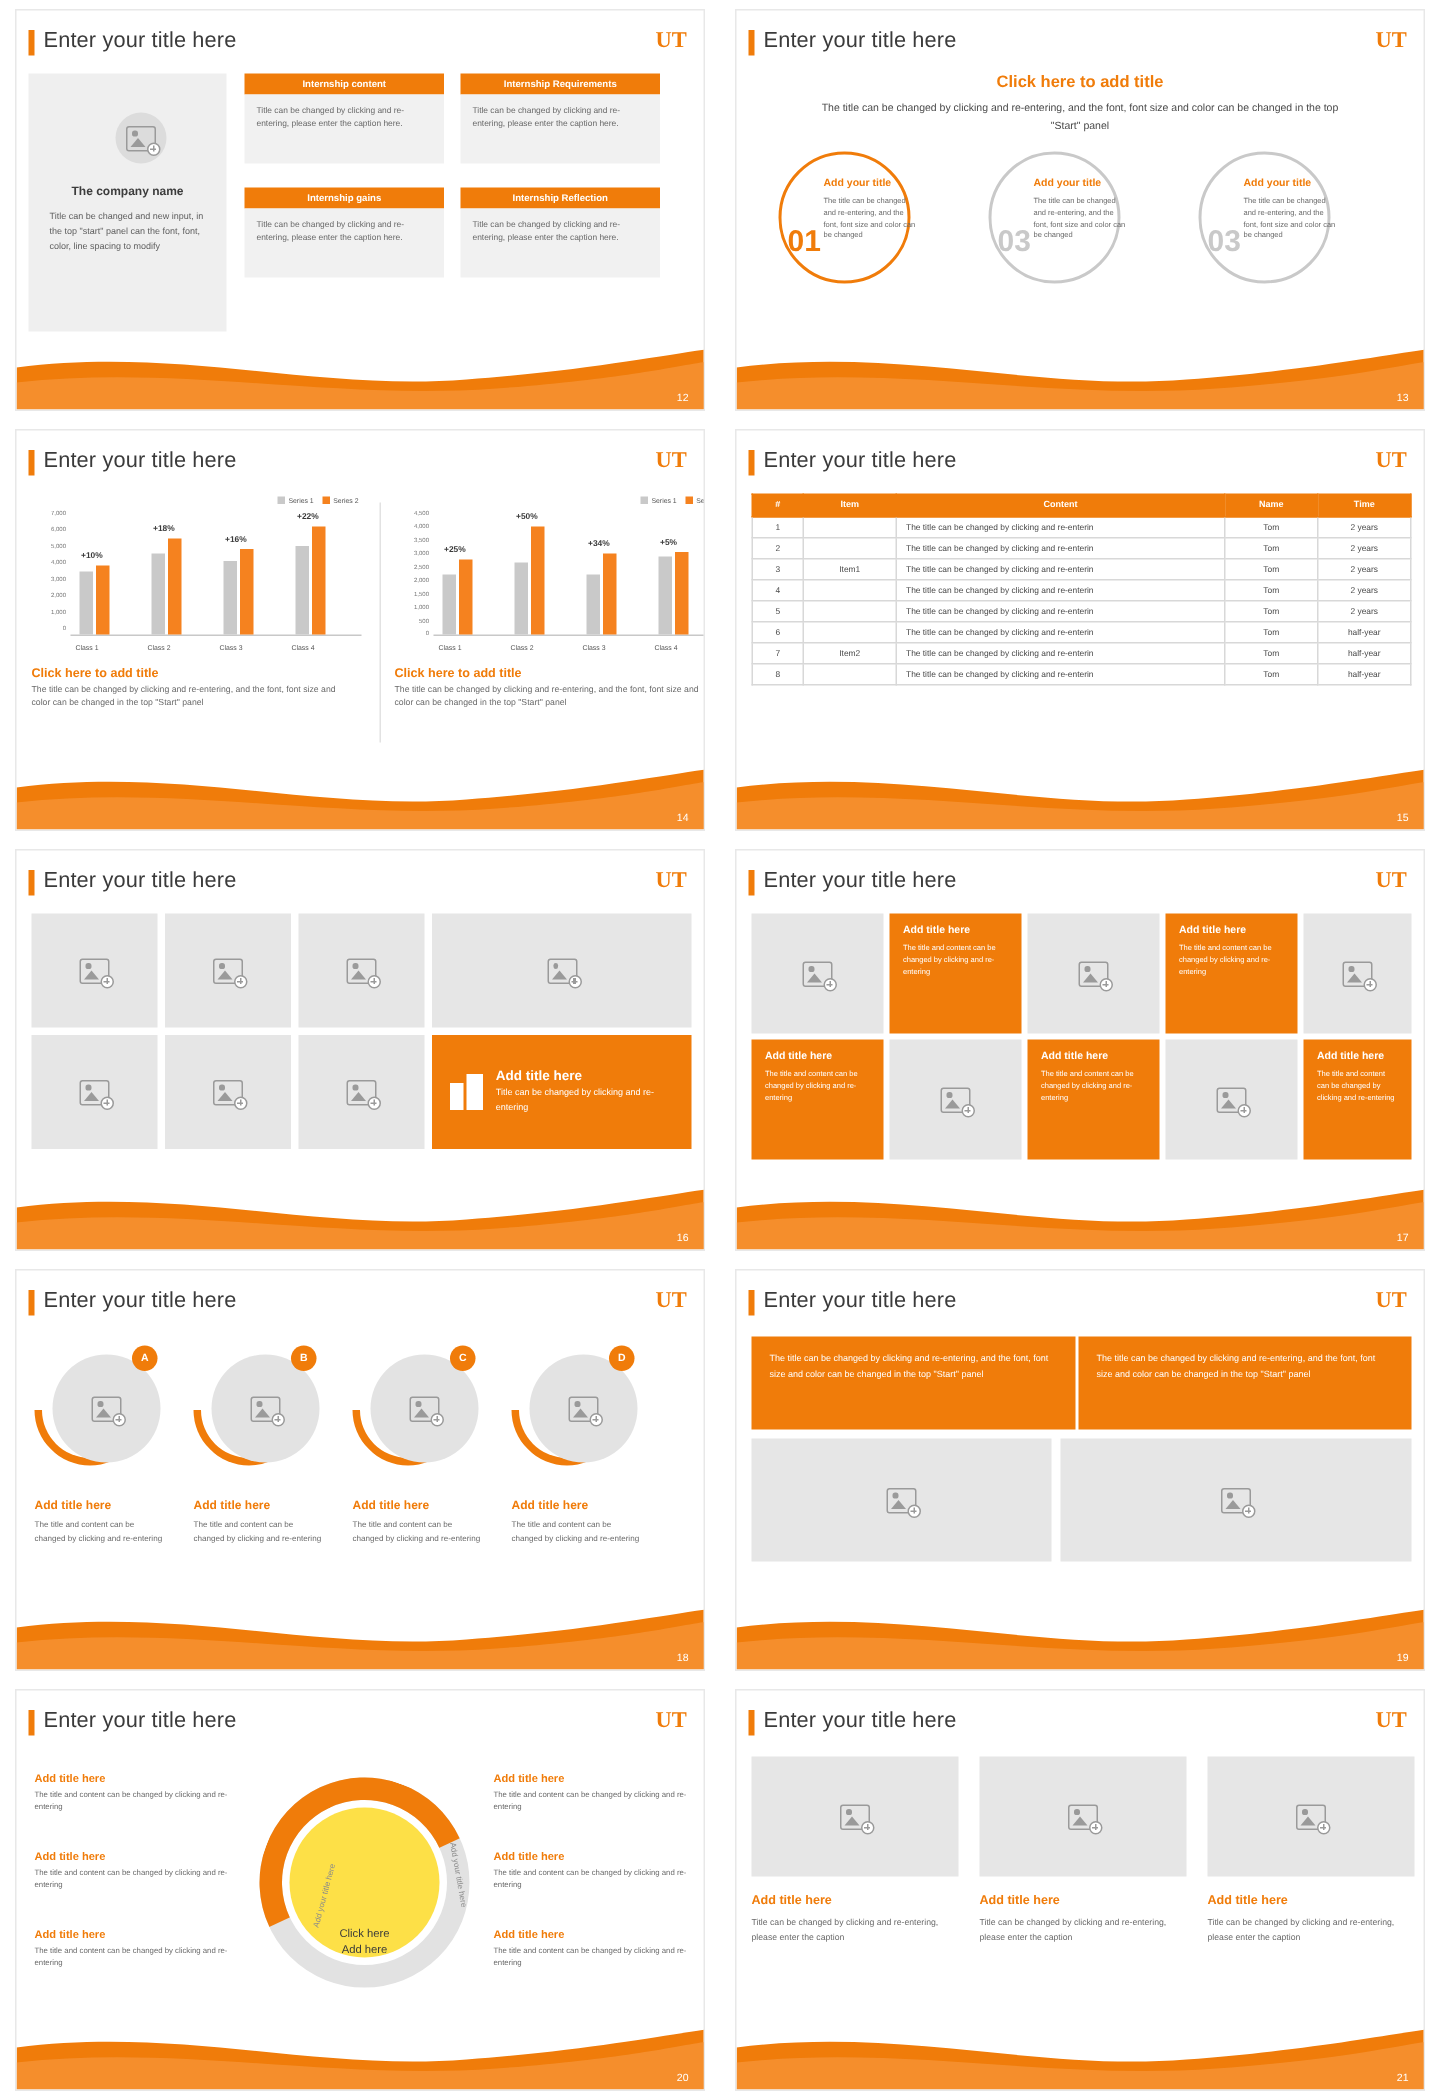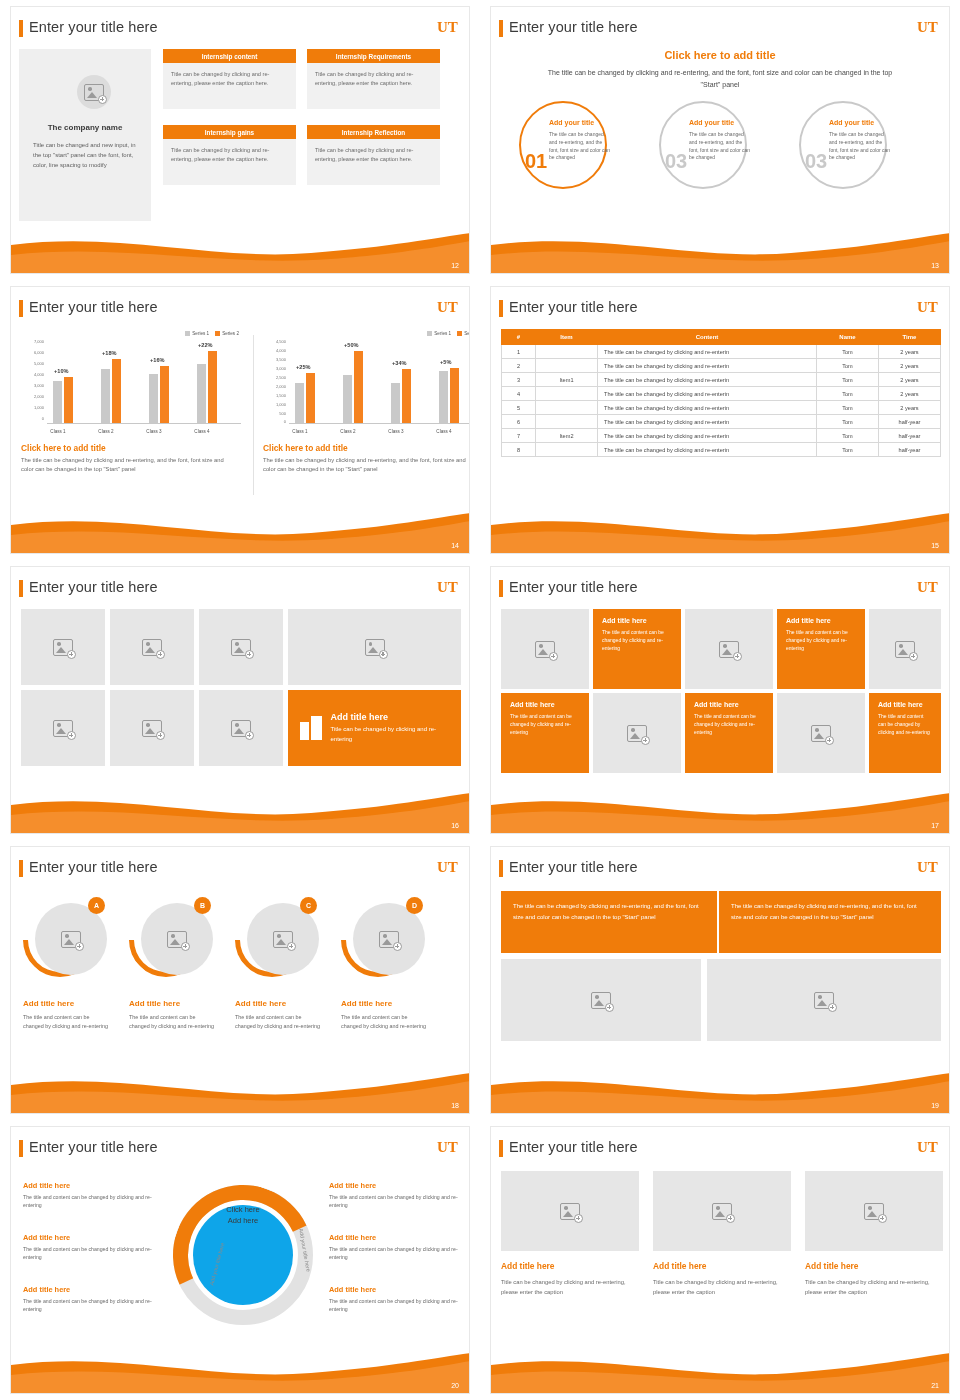--- a/index.html
+++ b/index.html
@@ -91,21 +91,21 @@
   .x18 { position:absolute; top:166px; width:88px; font-size:5.4px; line-height:1.65; color:#6a6a6a; }
 
   
   .b19 { position:absolute; background:#f07c0a; color:#fff; font-size:6px; line-height:1.75; padding:10px 12px; }
   .p19 { position:absolute; background:#e6e6e6; }
 
   
   .t20 { position:absolute; font-size:7.4px; font-weight:700; color:#f07c0a; }
   .x20 { position:absolute; font-size:5.2px; line-height:1.6; color:#6a6a6a; width:130px; }
   .cyc-out { position:absolute; left:162px; top:58px; width:140px; height:140px; border-radius:50%; border:15px solid #e2e2e2; }
-  .cyc-in { position:absolute; left:182px; top:78px; width:100px; height:100px; border-radius:50%; background:#0ea5e9; display:flex; align-items:center; justify-content:flex-start; flex-direction:column; font-size:7.5px; color:#3a3a3a; text-align:center; line-height:1.4; }
+  .cyc-in { position:absolute; left:182px; top:78px; width:100px; height:100px; border-radius:50%; background:#fde047; display:flex; align-items:center; justify-content:flex-end; flex-direction:column; font-size:7.5px; color:#3a3a3a; text-align:center; line-height:1.4; }
   .cyc-arc { position:absolute; left:162px; top:58px; width:140px; height:140px; border-radius:50%; border:15px solid transparent; border-top-color:#f07c0a; border-left-color:#f07c0a; transform:rotate(20deg); }
   .cyc-lab { position:absolute; font-size:5.4px; color:#8a8a8a; }
 
   
   .p21 { position:absolute; background:#e6e6e6; }
   .t21 { position:absolute; font-size:8.4px; font-weight:700; color:#f07c0a; }
   .x21 { position:absolute; font-size:5.8px; line-height:1.75; color:#6a6a6a; width:126px; }
 
   .bldg { width:22px; height:24px; position:relative; }
   .bldg .b1 { position:absolute; left:0; bottom:0; width:9px; height:18px; background:#fff; }

